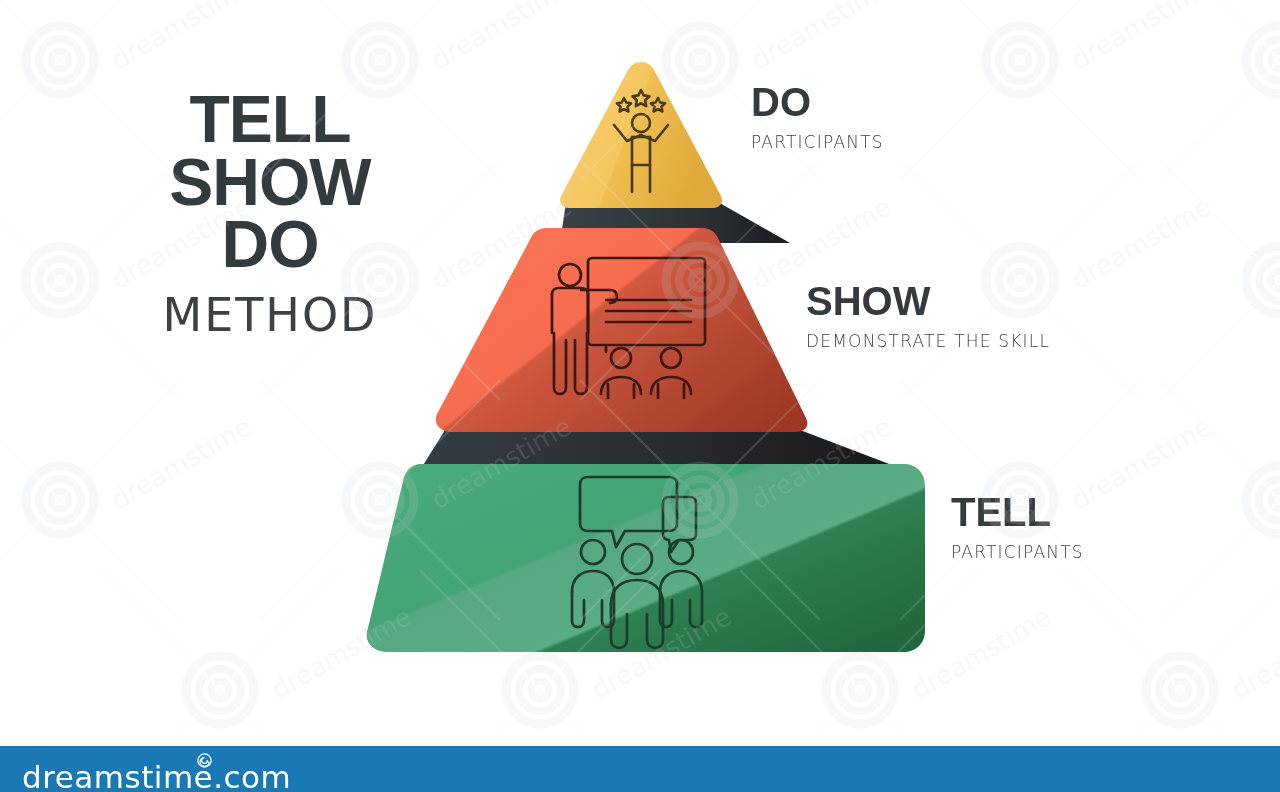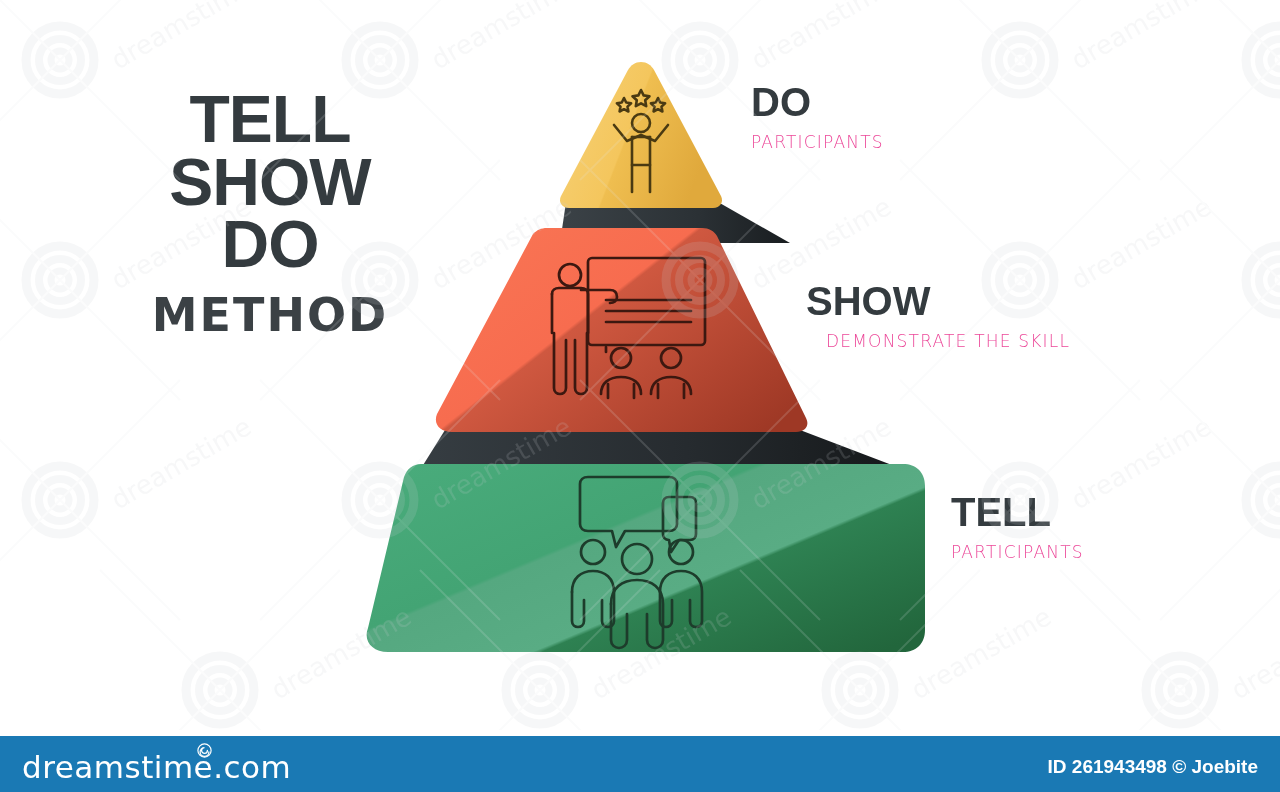--- a/index.html
+++ b/index.html
@@ -16,47 +16,47 @@
   
   #title-block{
     position:absolute;left:120px;top:88px;width:300px;text-align:center;z-index:3;
   }
   .title-line{
     font-weight:bold;font-size:66px;line-height:0.95;color:#343b3f;
     letter-spacing:-1px;font-family:"Liberation Sans","DejaVu Sans",sans-serif;
   }
   #title-method{
     margin-top:12px;font-size:46px;color:#3b4145;letter-spacing:2px;
-    font-weight:700;font-family:"DejaVu Sans","Liberation Sans",sans-serif;
+    font-weight:400;font-family:"DejaVu Sans","Liberation Sans",sans-serif;
     -webkit-text-stroke:0px;
   }
   
   #pyramid{position:absolute;left:0;top:0;width:1280px;height:700px;z-index:2;}
   
   .lbl{position:absolute;z-index:4;}
   .lbl .hd{
     font-weight:bold;color:#343b3f;letter-spacing:0px;line-height:1;
     font-family:"Liberation Sans","DejaVu Sans",sans-serif;
   }
   .lbl .sub{
-    color:#ec4899;line-height:1.35;letter-spacing:1.2px;font-weight:300;
+    color:#404040;line-height:1.35;letter-spacing:1.2px;font-weight:300;
     font-family:"DejaVu Sans","Liberation Sans",sans-serif;
   }
   #label-do{left:751px;top:82px;}
   #label-do .hd{font-size:40px;}
   #label-do .sub{font-size:17px;margin-top:9px;}
   #label-show{left:806px;top:281px;}
   #label-show .hd{font-size:40px;}
-  #label-show .sub{font-size:17px;margin-top:9px;margin-left:20px;}
+  #label-show .sub{font-size:17px;margin-top:9px;}
   #label-tell{left:951px;top:492px;}
   #label-tell .hd{font-size:40px;}
   #label-tell .sub{font-size:17px;margin-top:9px;}
   
   #footer{
-    position:absolute;left:0;bottom:0;width:1280px;height:56px;
+    position:absolute;left:0;bottom:0;width:1280px;height:46px;
     background:#1a79b4;z-index:10;
   }
   #dreamstime-logo{
     position:absolute;left:22px;top:13px;color:#ffffff;font-size:31px;
     font-family:"DejaVu Sans","Liberation Sans",sans-serif;letter-spacing:.5px;
   }
   #dreamstime-logo .reg{
     position:absolute;left:175px;top:-6px;font-size:13px;
   }
   #footer-id{
@@ -268,14 +268,13 @@
 <div id="footer">
   <div id="dreamstime-logo">
     <span>dreamstime.com</span>
     <span class="reg">
       <svg width="15" height="15" viewBox="0 0 15 15" xmlns="http://www.w3.org/2000/svg">
         <circle cx="7.5" cy="7.5" r="6.6" fill="none" stroke="#ffffff" stroke-width="1.2"></circle>
         <path d="M10.4,7.5 A2.9,2.9 0 1 1 7.5,4.6 A4.4,4.4 0 1 0 11.9,9.0" fill="none" stroke="#ffffff" stroke-width="1.3" stroke-linecap="round"></path>
       </svg>
     </span>
   </div>
-  <div id="footer-id">ID 261943498 © Joebite</div>
 </div>
 
 </body></html>

